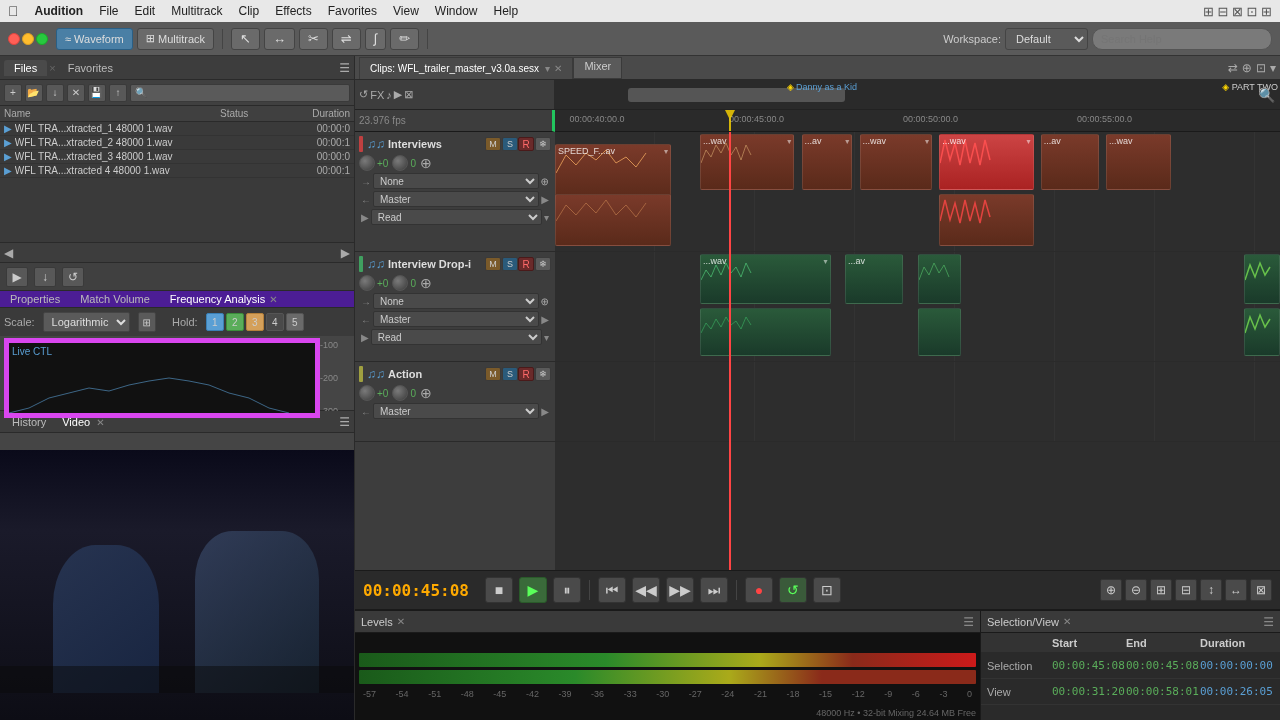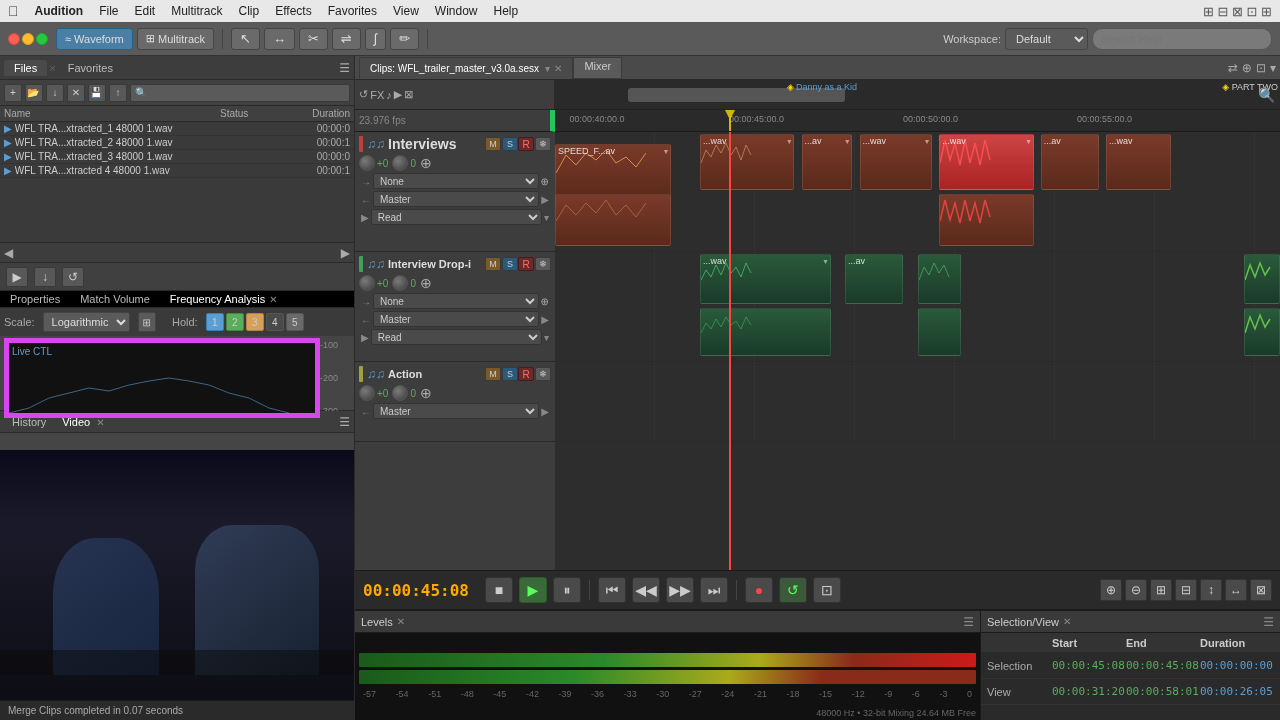--- a/index.html
+++ b/index.html
@@ -46,21 +46,21 @@
     .file-item { display: flex; align-items: center; padding: 1px 4px; border-bottom: 1px solid #333; cursor: pointer; }
     .file-item .file-icon { color: #5a9fd4; font-size: 10px; margin-right: 3px; }
     .file-item .file-name { flex: 1; color: #ccc; font-size: 10px; overflow: hidden; text-overflow: ellipsis; white-space: nowrap; }
     .file-item .file-status { width: 60px; color: #aaa; font-size: 10px; }
     .file-item .file-duration { width: 70px; color: #aaa; font-size: 10px; text-align: right; }
     .files-controls { background: #404040; display: flex; align-items: center; padding: 2px 6px; gap: 6px; height: 28px; border-top: 1px solid #2a2a2a; }
     .control-btn { background: #585858; border: 1px solid #3a3a3a; color: #ccc; font-size: 12px; width: 22px; height: 20px; display: flex; align-items: center; justify-content: center; cursor: pointer; border-radius: 2px; }
 
     
     #properties-panel { height: 120px; border-bottom: 1px solid #2a2a2a; display: flex; flex-direction: column; }
-    .props-tabs { background: #000000; display: flex; height: 22px; border-bottom: 1px solid #2a2a2a; text-align: right; }
+    .props-tabs { background: #4c1d95; display: flex; height: 22px; border-bottom: 1px solid #2a2a2a; text-align: right; }
     .props-tab { padding: 2px 10px; font-size: 11px; color: #bbb; cursor: pointer; display: flex; align-items: center; }
     .props-tab.active { color: #fff; }
     .props-tab .close-x { margin-left: 4px; color: #888; font-size: 10px; }
     .props-content { flex: 1; background: #3a3a3a; padding: 4px; display: flex; gap: 8px; align-items: center; }
     .scale-label { color: #aaa; font-size: 11px; }
     .scale-select { background: #5a5a5a; border: 1px solid #444; color: #ddd; font-size: 11px; padding: 1px 4px; height: 20px; border-radius: 2px; }
     .hold-label { color: #aaa; font-size: 11px; margin-left: 8px; }
     .hold-btns { display: flex; gap: 2px; }
     .hold-btn { width: 18px; height: 18px; border: 1px solid #555; color: #ccc; font-size: 10px; display: flex; align-items: center; justify-content: center; cursor: pointer; border-radius: 2px; }
     .hold-btn.h1 { background: #5a9fd4; border-color: #3a7fb4; }
@@ -157,21 +157,21 @@
     .sel-table { flex: 1; }
     .sel-row { display: flex; align-items: center; height: 26px; border-bottom: 1px solid #333; padding: 0 6px; }
     .sel-label { color: #aaa; font-size: 11px; width: 65px; }
     .sel-start { color: #5aad5a; font-size: 11px; font-family: monospace; flex: 1; }
     .sel-end { color: #5aad5a; font-size: 11px; font-family: monospace; flex: 1; }
     .sel-duration { color: #5a9fd4; font-size: 11px; font-family: monospace; flex: 1; }
 
     
     #tracks-with-ruler { flex: 1; display: flex; flex-direction: column; overflow: hidden; }
     #ruler-row { display: flex; height: 22px; flex-shrink: 0; }
-    .ruler-track-spacer { width: 200px; background: #3d3d3d; border-right: 5px solid #22c55e; border-bottom: 1px solid #1a1a1a; flex-shrink: 0; display: flex; align-items: center; padding: 0 4px; gap: 4px; text-align: right; }
+    .ruler-track-spacer { width: 200px; background: #3d3d3d; border-right: 3px solid #22c55e; border-bottom: 1px solid #1a1a1a; flex-shrink: 0; display: flex; align-items: center; padding: 0 4px; gap: 4px; text-align: right; }
     .ruler-fps { color: #888; font-size: 10px; }
     .ruler-timeline { flex: 1; background: #2a2a2a; border-bottom: 1px solid #1a1a1a; position: relative; overflow: hidden; }
     .ruler-time-mark { position: absolute; color: #888; font-size: 9px; top: 4px; }
     #tracks-scroll { display: flex; flex: 1; overflow: hidden; }
     #track-headers { width: 200px; flex-shrink: 0; overflow: hidden; background: #3d3d3d; }
     #track-lanes { flex: 1; position: relative; overflow: hidden; background: #2d2d2d; }
     .track-header-item { border-bottom: 1px solid #2a2a2a; }
     .track-lane-item { border-bottom: 1px solid #2a2a2a; position: relative; overflow: hidden; }
     .track-lane-bg { position: absolute; top: 0; left: 0; right: 0; bottom: 0; background: repeating-linear-gradient(to right, transparent, transparent 99px, #333 99px, #333 100px); }
 
@@ -355,23 +355,20 @@
         <div class="video-scene">
 
           <div style="position:absolute;top:0;left:0;right:0;bottom:0;background:linear-gradient(to bottom,#0a0a1a,#1a1a2a 30%,#0d0d15);"></div>
           <div style="position:absolute;bottom:10%;left:15%;width:30%;height:55%;background:linear-gradient(135deg,#2a3a5a,#1a2a4a);border-radius:40% 40% 0 0;opacity:0.8;"></div>
           <div style="position:absolute;bottom:10%;right:10%;width:35%;height:60%;background:linear-gradient(135deg,#3a4a6a,#1a2a3a);border-radius:30% 30% 0 0;opacity:0.7;"></div>
           <div style="position:absolute;bottom:10%;left:0;right:0;height:10%;background:#0a0a0a;opacity:0.5;"></div>
         </div>
       </div>
     </div>
 
-    <div id="status-bar">
-      <span class="status-text">Merge Clips completed in 0.07 seconds</span>
-    </div>
   </div>
 
   <div id="right-panel">
 
     <div id="editor-tabs">
       <div class="editor-tab active">
         <span style="font-size:10px;">Clips: WFL_trailer_master_v3.0a.sesx</span>
         <span class="tab-arrow">▾</span>
         <span class="tab-close">✕</span>
       </div>
@@ -429,21 +426,21 @@
         </div>
 
         <div id="tracks-scroll">
 
           <div id="track-headers">
 
             <div class="track-header-item" style="height:120px;background:#3d3d3d;border-bottom:1px solid #2a2a2a;padding:2px;">
               <div style="display:flex;align-items:center;height:20px;padding:1px 2px;">
                 <div style="width:4px;height:16px;background:#c04040;border-radius:1px;margin-right:4px;"></div>
                 <span style="color:#5a9fd4;font-size:12px;margin-right:3px;">♫♫</span>
-                <span style="color:#ddd;font-size:14px;font-weight:bold;flex:1;">Interviews</span>
+                <span style="color:#ddd;font-size:11px;font-weight:bold;flex:1;">Interviews</span>
                 <button class="track-btn muted">M</button>
                 <button class="track-btn solo">S</button>
                 <button class="rec-btn">R</button>
                 <button class="track-btn">❄</button>
               </div>
               <div style="display:flex;align-items:center;padding:1px 2px;height:18px;">
                 <div class="track-knob"></div>
                 <span style="color:#5aad5a;font-size:10px;margin-right:4px;">+0</span>
                 <div class="track-pan-knob"></div>
                 <span style="color:#5aad5a;font-size:10px;margin-right:4px;">0</span>

